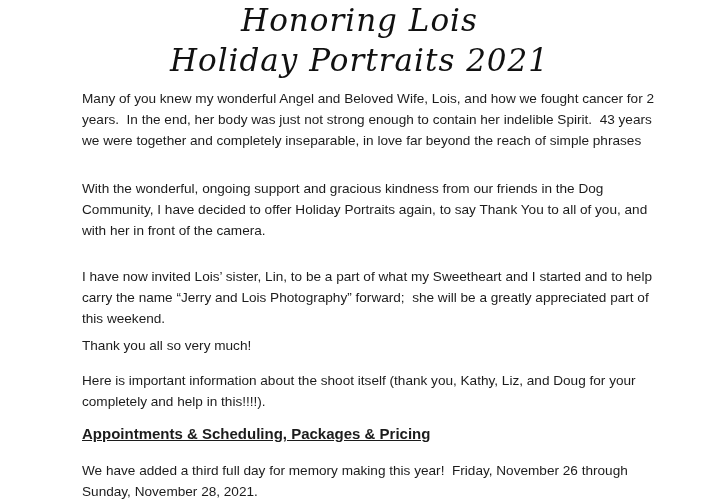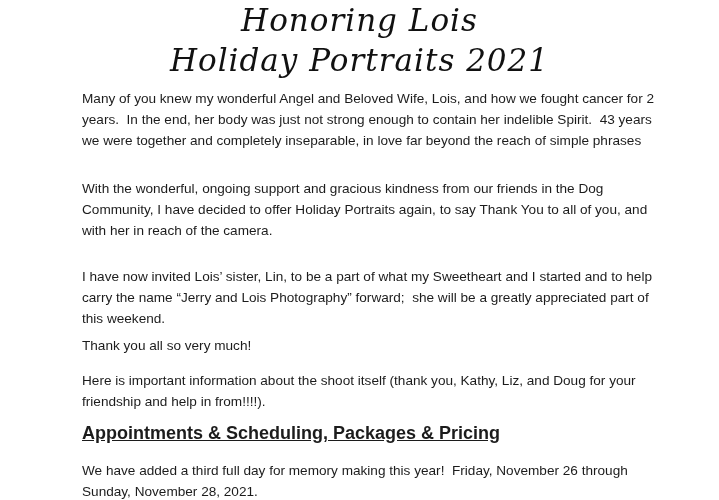--- a/index.html
+++ b/index.html
@@ -47,21 +47,21 @@
   .p1 { top: 88px; }
   .p2 { top: 178px; }
   .p3 { top: 266px; }
   .p4 { top: 335px; }
   .p5 { top: 370px; }
   .heading {
     position: absolute;
     left: 82px;
     top: 423px;
     margin: 0;
-    font-size: 18px;
+    font-size: 15px;
     line-height: 21px;
     font-weight: bold;
     text-decoration: underline;
     white-space: pre;
     color: #1c1c1c;
   }
   .p6 { top: 460px; }
 </style>
 </head>
 <body>
@@ -73,36 +73,36 @@
 
   <div class="para p1">
     <div class="line">Many of you knew my wonderful Angel and Beloved Wife, Lois, and how we fought cancer for 2</div>
     <div class="line">years.  In the end, her body was just not strong enough to contain her indelible Spirit.  43 years</div>
     <div class="line">we were together and completely inseparable, in love far beyond the reach of simple phrases</div>
   </div>
 
   <div class="para p2">
     <div class="line">With the wonderful, ongoing support and gracious kindness from our friends in the Dog</div>
     <div class="line">Community, I have decided to offer Holiday Portraits again, to say Thank You to all of you, and</div>
-    <div class="line">with her in reach of the camera.</div>
+    <div class="line">with her in front of the camera.</div>
   </div>
 
   <div class="para p3">
     <div class="line">I have now invited Lois’ sister, Lin, to be a part of what my Sweetheart and I started and to help</div>
     <div class="line">carry the name “Jerry and Lois Photography” forward;  she will be a greatly appreciated part of</div>
     <div class="line">this weekend.</div>
   </div>
 
   <div class="para p4">
     <div class="line">Thank you all so very much!</div>
   </div>
 
   <div class="para p5">
     <div class="line">Here is important information about the shoot itself (thank you, Kathy, Liz, and Doug for your</div>
-    <div class="line">friendship and help in from!!!!).</div>
+    <div class="line">completely and help in this!!!!).</div>
   </div>
 
   <div class="heading">Appointments &amp; Scheduling, Packages &amp; Pricing</div>
 
   <div class="para p6">
     <div class="line">We have added a third full day for memory making this year!  Friday, November 26 through</div>
     <div class="line">Sunday, November 28, 2021.</div>
   </div>
 
 </div>

